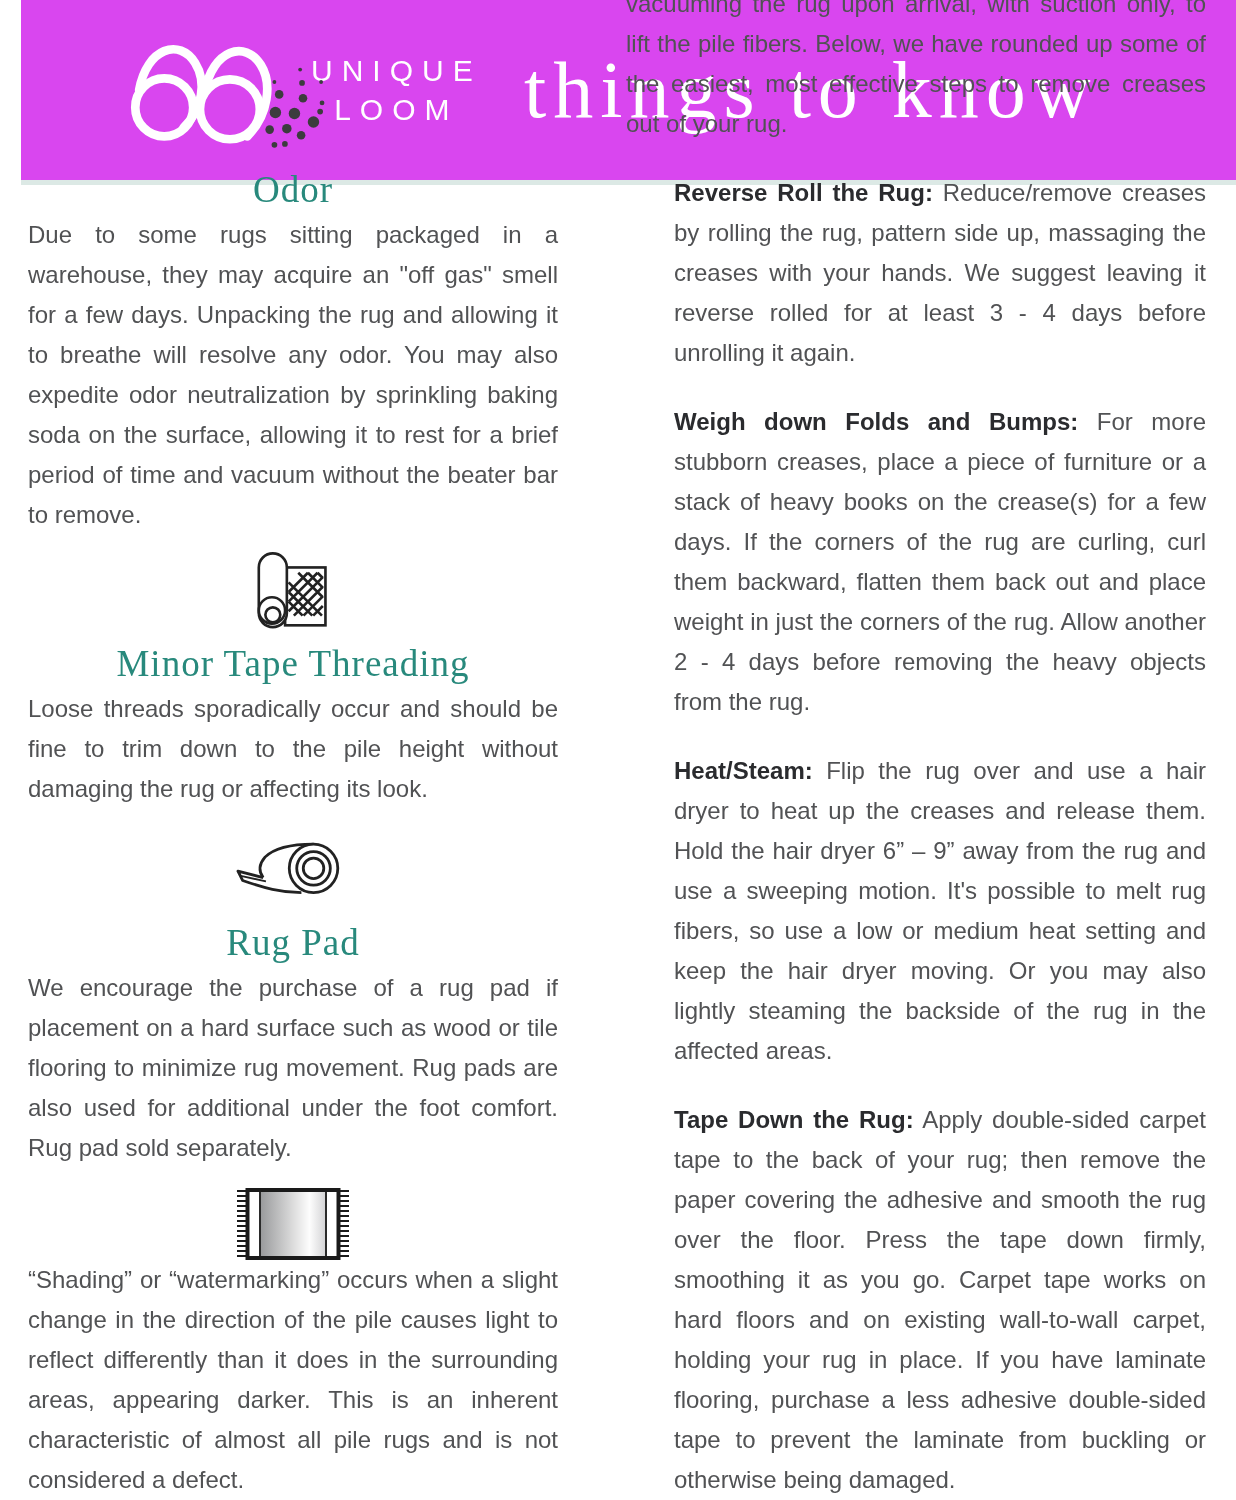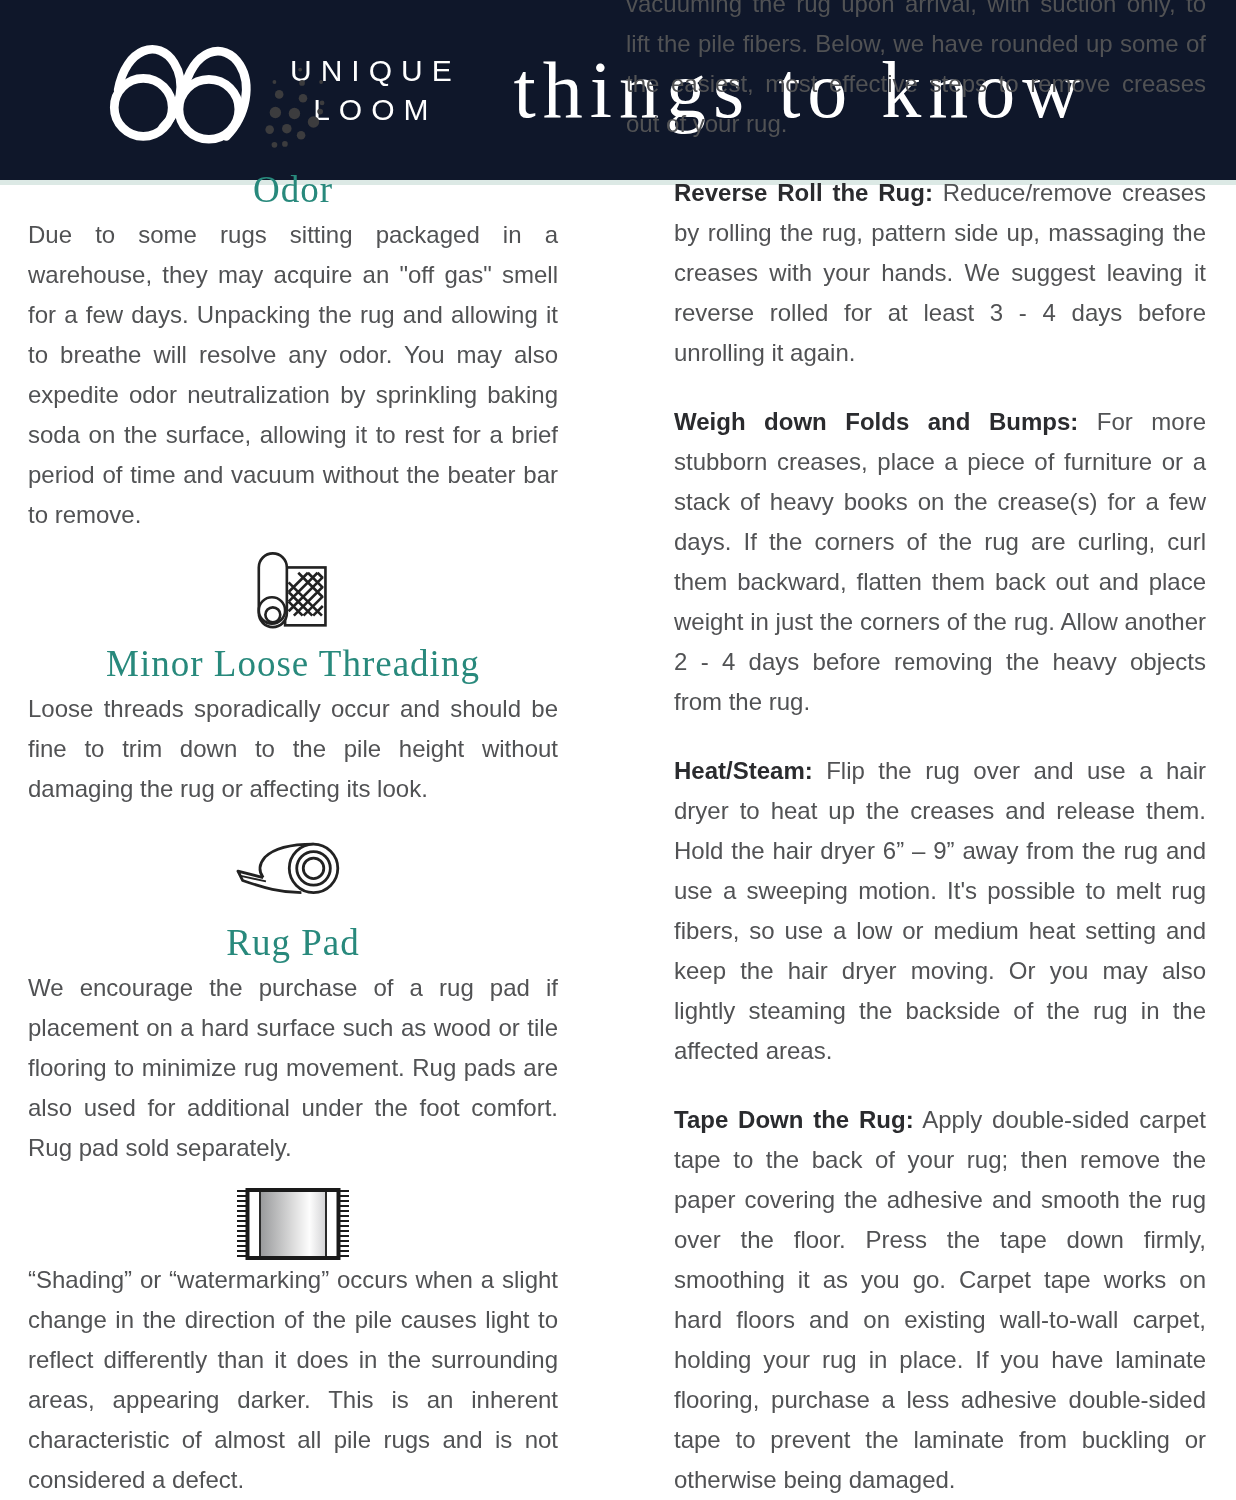--- a/index.html
+++ b/index.html
@@ -3,22 +3,23 @@
 <meta charset="utf-8">
 <style>
   * { margin:0; padding:0; box-sizing:border-box; }
   html,body { background:#ffffff; }
   .page {
     position:relative; width:1236px; height:1500px; background:#ffffff;
     overflow:hidden; font-family:"Liberation Sans","DejaVu Sans",sans-serif;
   }
   
   .header {
-    height:185px; background:#0f172a; display:flex; align-items:center;
+    height:185px; background:#d946ef; display:flex; align-items:center;
     border-bottom:5px solid #dce9e5;
+    margin-left:21px;
   }
   .brand { display:flex; align-items:center; margin-left:92px; gap:26px; }
   .logo-svg { display:block; }
   .brand-text {
     color:#ffffff; font-size:30px; letter-spacing:9px; line-height:1.3;
     text-align:center; font-weight:400;
   }
   .page-title {
     flex:1; text-align:center; padding-right:96px;
     font-family:"Liberation Serif","DejaVu Serif",serif; font-weight:400;
@@ -100,21 +101,21 @@
       <div class="icon-wrap m-thread">
         <svg width="114" height="88" viewBox="0 0 130 100" fill="none" stroke="#222222" stroke-width="3">
           <rect x="56" y="22" width="46" height="66" fill="#ffffff"></rect>
           <path stroke-width="3" d="M60,50 L82,28 M60,61 L93,28 M60,72 L99,33 M66,77 L99,44 M77,77 L99,55 M88,77 L99,66
                    M60,50 L87,77 M60,61 L76,77 M60,39 L98,77 M71,28 L99,56 M82,28 L99,45 M93,28 L99,34"></path>
           <rect x="26" y="6" width="32" height="84" rx="16" fill="#ffffff"></rect>
           <circle cx="41" cy="71" r="15" fill="#ffffff"></circle>
           <circle cx="42" cy="76" r="8.5" fill="#ffffff"></circle>
         </svg>
       </div>
-      <h2 class="section-heading">Minor Loose Threading</h2>
+      <h2 class="section-heading">Minor Tape Threading</h2>
       <p class="body-text">Loose threads sporadically occur and should be fine to trim down to the pile height without damaging the rug or affecting its look.</p>
 
       <div class="icon-wrap m-pad">
         <svg width="122" height="84" viewBox="0 0 130 90" fill="none" stroke="#222222" stroke-width="3" stroke-linejoin="round">
           <path d="M87,14 C60,14 43,20 35,28 C29,35 28,43 33,50"></path>
           <path d="M33,50 L6,43 L11,53 C34,61 52,66 74,66" fill="#ffffff"></path>
           <path d="M9,48 L36,54" stroke-width="2"></path>
           <circle cx="87" cy="40" r="26" fill="#ffffff"></circle>
           <circle cx="87" cy="40" r="18"></circle>
           <circle cx="87" cy="40" r="11"></circle>

